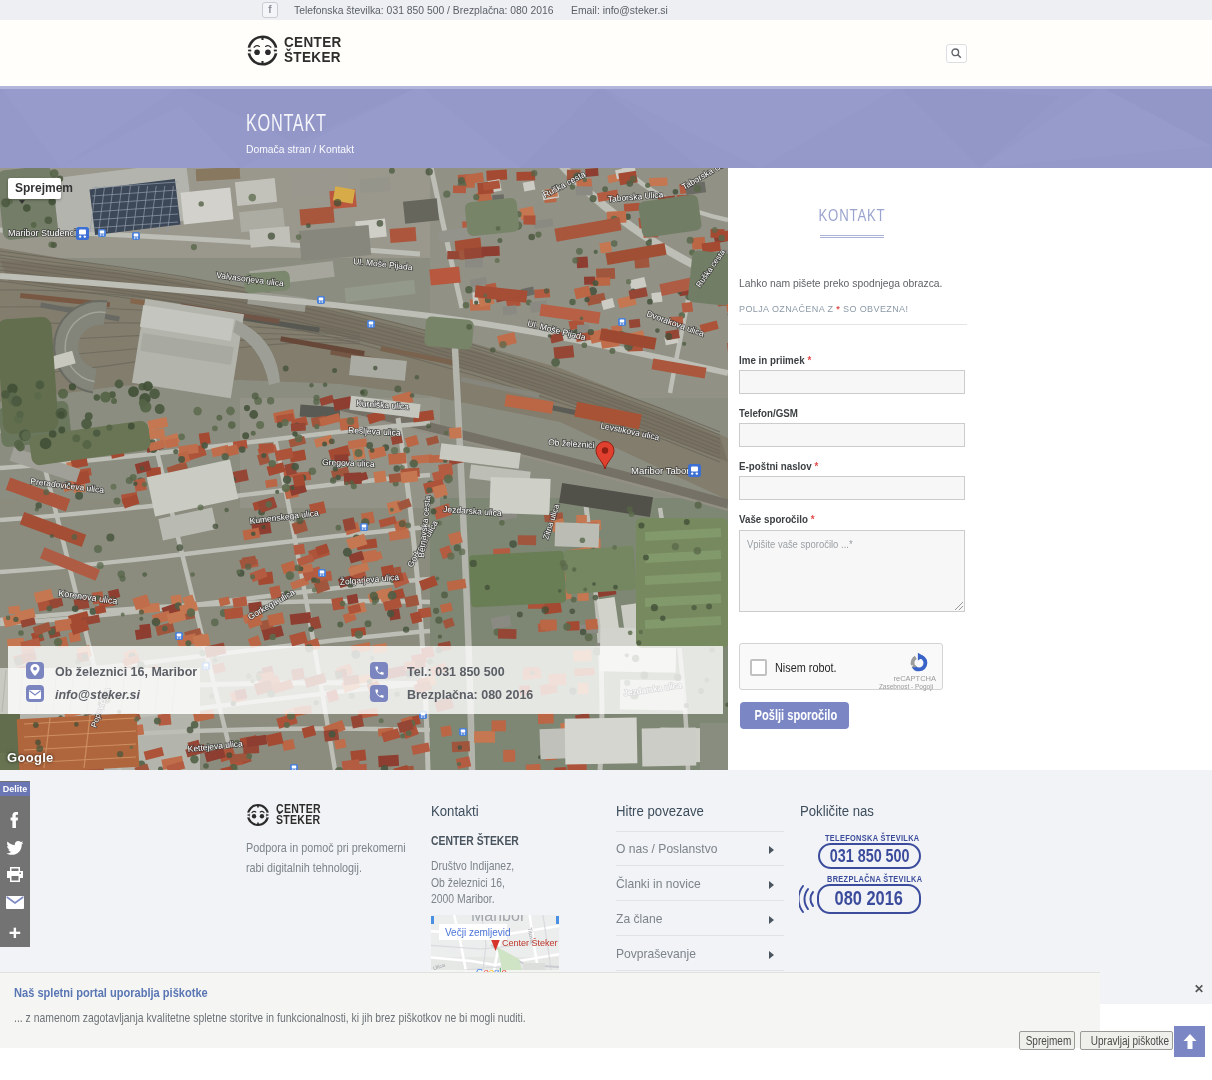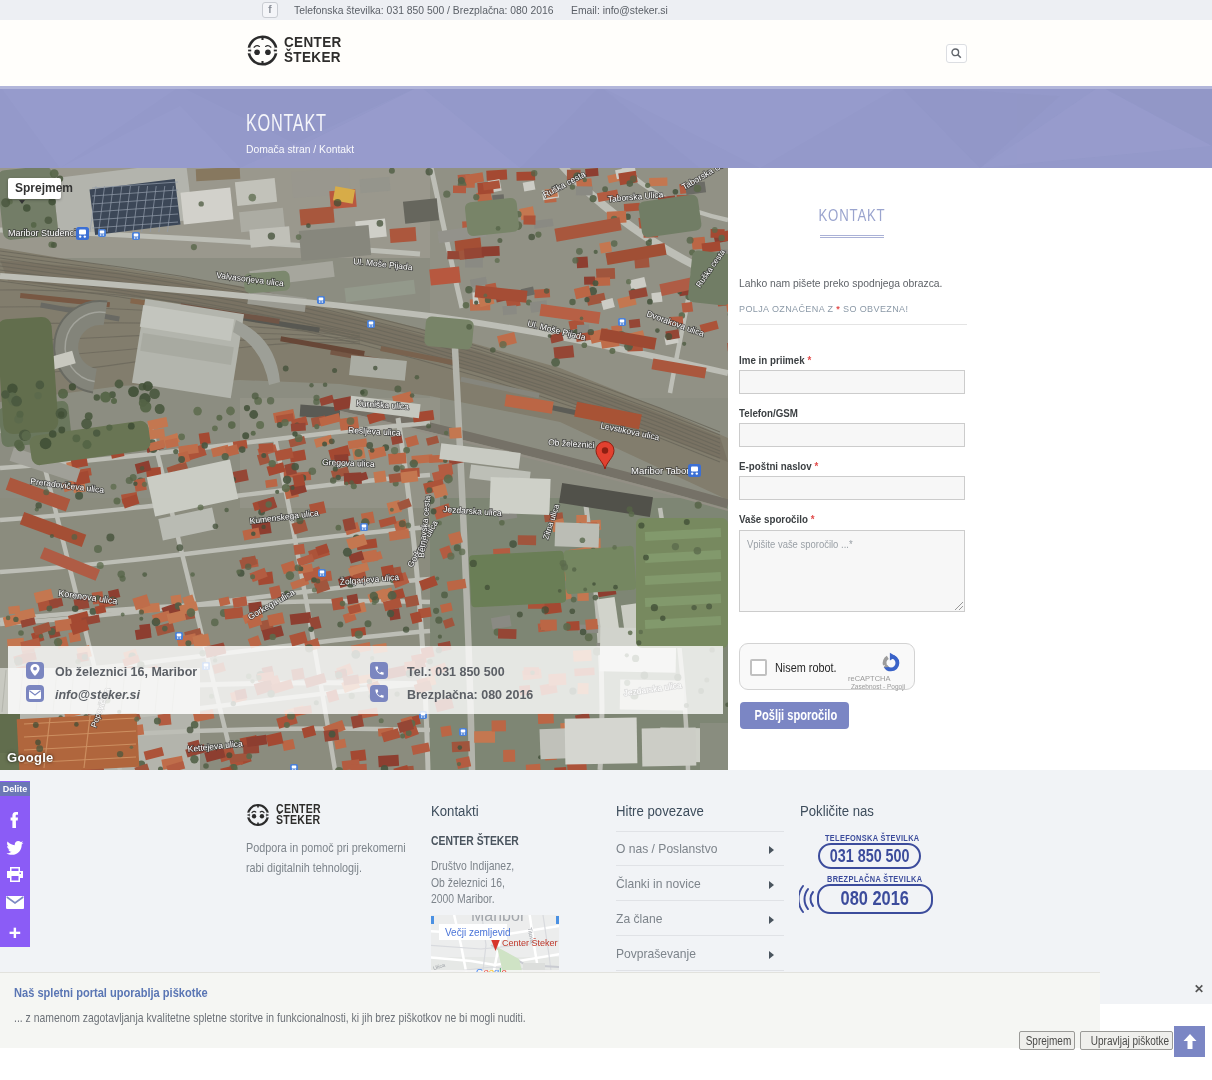--- a/index.html
+++ b/index.html
@@ -55,26 +55,26 @@
  transform:scaleX(.95);transform-origin:left top;white-space:nowrap}
 .fp-note .st{color:#e24c4b;font-weight:bold}
 .fp-hr{position:absolute;left:739px;top:324px;width:228px;border-top:1px solid #e4e4e4}
 .flabel{position:absolute;left:739px;font-size:10.5px;font-weight:bold;color:#3c4043;
  transform:scaleX(.93);transform-origin:left top;white-space:nowrap}
 .flabel .st{color:#e24c4b}
 .finput{position:absolute;left:739px;width:226px;height:24px;background:#f7f7f7;border:1px solid #ccc}
 .ftextarea{position:absolute;left:739px;top:530px;width:226px;height:82px;background:#f7f7f7;border:1px solid #ccc}
 .ftextarea span{display:inline-block;font-size:11px;color:#9aa0a6;padding:7px 0 0 8px;
  transform:scaleX(.86);transform-origin:left top;white-space:nowrap}
-.captcha{position:absolute;left:739px;top:643px;width:176px;height:47px;background:#f9f9f9;border:1px solid #d3d3d3;border-radius:9px}
+.captcha{position:absolute;left:739px;top:643px;width:204px;height:47px;background:#f9f9f9;border:1px solid #d3d3d3;border-radius:3px}
 .cb{position:absolute;left:10px;top:15px;width:17px;height:17px;background:#fff;border:2px solid #c1c1c1;border-radius:2px}
 .ctext{position:absolute;left:35px;top:17px;font-size:12.5px;color:#282828;
  transform:scaleX(.87);transform-origin:left top;white-space:nowrap}
 .clogo{position:absolute;right:12px;top:8px;width:22px;height:22px}
-.cap1{position:absolute;right:6px;top:30px;font-size:7.5px;color:#9a9a9a;width:60px;text-align:left}
+.cap1{position:absolute;right:6px;top:30px;font-size:7.5px;color:#9a9a9a;width:60px;text-align:right}
 .cap2{position:absolute;right:6px;top:39px;font-size:6.5px;color:#9a9a9a;width:60px;text-align:center}
 .sendbtn{position:absolute;left:740px;top:702px;width:109px;height:27px;background:#7b86c4;border-radius:4px;
  color:#fff;font-size:15px;font-weight:bold;text-align:center;line-height:26px}
 .sendbtn span{display:inline-block;transform:scaleX(.74);transform-origin:center;white-space:nowrap}
 
 .footer{position:absolute;left:0;top:770px;width:1212px;height:234px;background:#f1f3f6}
 .fheads{font-size:15.5px;color:#3e4d5c;transform:scaleX(.85);transform-origin:left top;white-space:nowrap}
 .flogo{position:absolute;left:246px;top:803px;display:flex;align-items:center}
 .flogotxt{margin-left:6px;color:#2e2d2b;font-weight:bold;font-size:12px;line-height:11px;
  letter-spacing:.3px;transform:scaleX(.88);transform-origin:left center}.fdesc{position:absolute;left:246px;top:838px;width:205px;font-size:13.5px;color:#7d848b;line-height:19.5px;
@@ -103,21 +103,21 @@
  transform:scaleX(.82);transform-origin:left top;white-space:nowrap}
 .cookie .b{position:absolute;left:14px;top:37px;font-size:13px;color:#6d7278;
  transform:scaleX(.8);transform-origin:left top;white-space:nowrap}
 .cbtn{position:absolute;top:1031px;height:19px;background:#efefec;border:1px solid #9a9a97;border-radius:2px;
  font-size:12.5px;color:#4a4a48;text-align:center;line-height:18px}
 .cbtn span{display:inline-block;transform:scaleX(.8);transform-origin:center;white-space:nowrap}
 .cookie .x{position:absolute;left:1194px;top:9px;font-size:12px;color:#555;font-weight:bold}
 .totop{position:absolute;left:1174px;top:1026px;width:31px;height:31px;background:#7b86c4;color:#fff;
  text-align:center;font-size:16px;font-weight:bold;line-height:30px;z-index:9}
 
-.social{position:absolute;left:0;top:781px;width:30px;height:166px;background:#8b5cf6;z-index:8}
+.social{position:absolute;left:0;top:781px;width:30px;height:166px;background:#737373;z-index:8}
 .social .lbl{position:absolute;left:0;top:1px;width:30px;text-align:center;font-size:9px;font-weight:bold;
  color:#fff;background:#6b77b5;padding:2px 0}
 .sic{position:absolute;left:0;width:30px;text-align:center;color:#fff}
 </style>
 </head>
 <body>
 <div class="topbar">
  <div class="fb">f</div>
  <div class="t1">Telefonska številka: 031 850 500 / Brezplačna: 080 2016</div>
  <div class="t2">Email: info@steker.si</div>
@@ -1492,21 +1492,21 @@
 <div class="fh-h fheads">Hitre povezave</div>
 <div style="position:absolute;left:616px;top:831px;width:168px;border-top:1px solid #e0e2e6"></div>
 <div class="flink" style="top:831px"><b>O nas / Poslanstvo</b><span class="car"></span></div>
 <div class="flink" style="top:866px"><b>Članki in novice</b><span class="car"></span></div>
 <div class="flink" style="top:901px"><b>Za člane</b><span class="car"></span></div>
 <div class="flink" style="top:936px"><b>Povpraševanje</b><span class="car"></span></div>
 <div class="fp-h fheads">Pokličite nas</div>
 <div class="phlabel" style="left:825px;top:833px">TELEFONSKA ŠTEVILKA</div>
 <div class="phbadge" style="left:818px;top:843px;width:103px;height:26px;font-size:17.5px;line-height:22px"><span>031 850 500</span></div>
 <div class="phlabel" style="left:827px;top:874px">BREZPLAČNA ŠTEVILKA</div>
-<div class="phbadge" style="left:817px;top:884px;width:116px;height:30px;font-size:20px;line-height:25px"><span>080 2016</span></div>
+<div class="phbadge" style="left:817px;top:884px;width:104px;height:30px;font-size:20px;line-height:25px"><span>080 2016</span></div>
 <svg style="position:absolute;left:799px;top:884px" width="17" height="30" viewBox="0 0 17 30">
  <g fill="none" stroke="#3c4c9c" stroke-width="2" stroke-linecap="round">
   <path d="M14,8 A11,11 0 0 0 14,22"></path>
   <path d="M9,5 A16,16 0 0 0 9,25"></path>
   <path d="M4,2 A21,21 0 0 0 4,28"></path>
  </g>
 </svg>
 <div class="cookie">
  <div class="h">Naš spletni portal uporablja piškotke</div>
  <div class="b">... z namenom zagotavljanja kvalitetne spletne storitve in funkcionalnosti, ki jih brez piškotkov ne bi mogli nuditi.</div>

